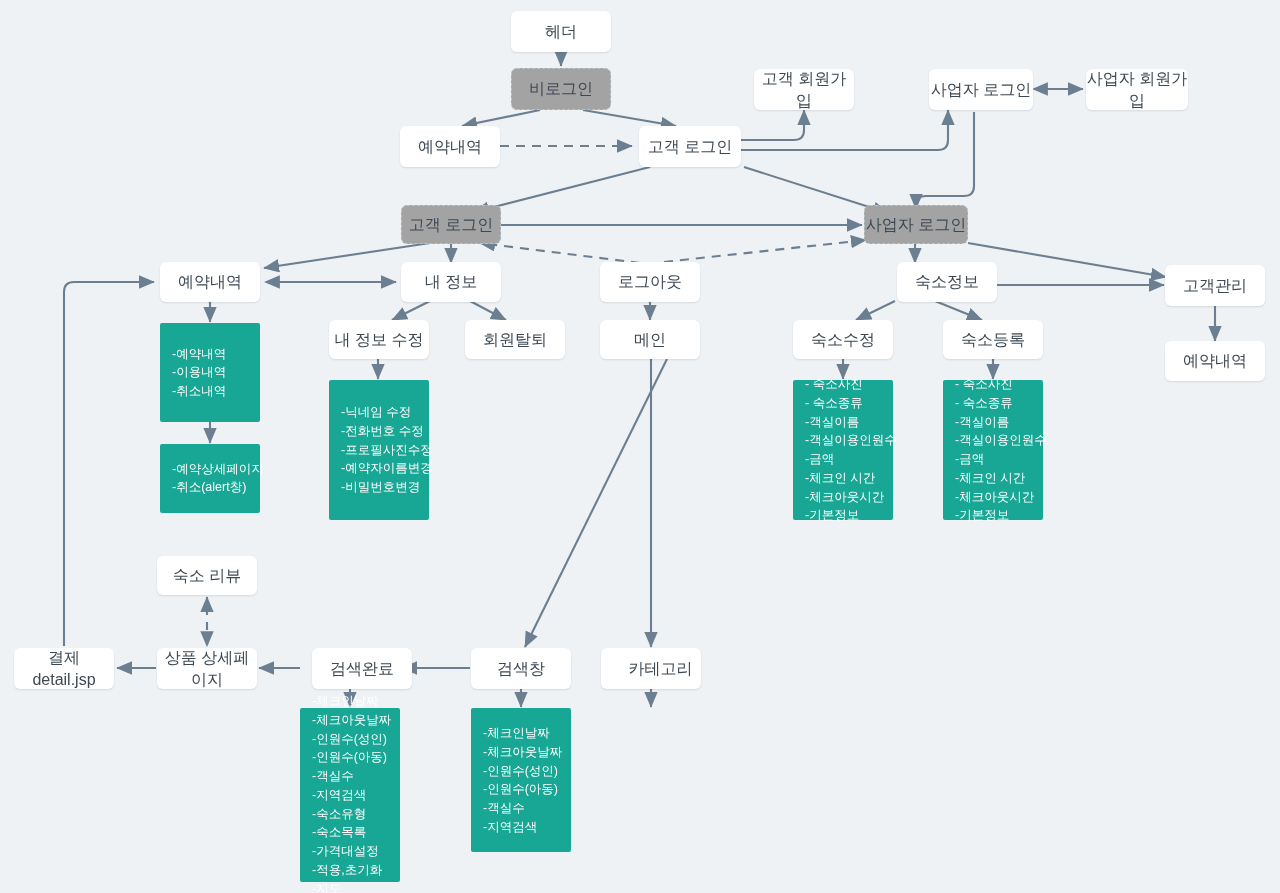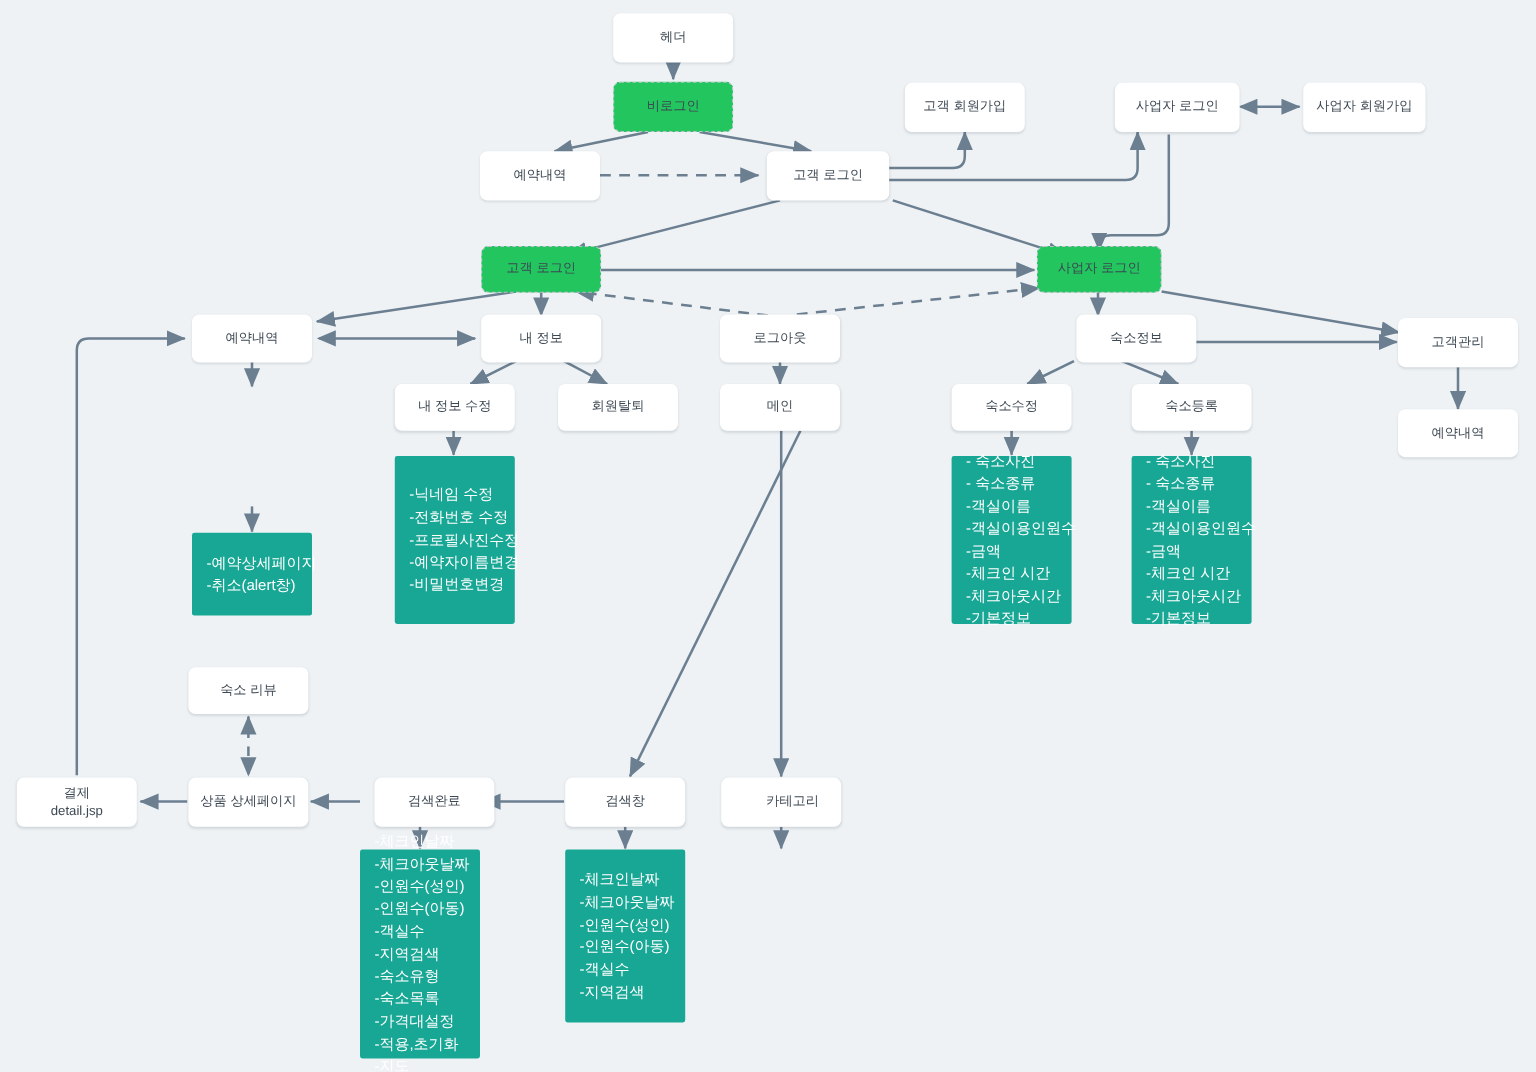--- a/index.html
+++ b/index.html
@@ -23,27 +23,27 @@
   .node{
     position:absolute;
     box-sizing:border-box;
     background:#ffffff;
     border-radius:6px;
     display:flex;
     align-items:center;
     justify-content:center;
     text-align:center;
     color:#3d4853;
-    font-size:11px;
+    font-size:16px;
     line-height:1.35;
     box-shadow:0 1px 2px rgba(40,55,70,.13);
     z-index:2;
   }
   .node.dashed{
-    background:#22c55e;
+    background:#a3a3a3;
     border:1px dashed #b9c3cc;
     box-shadow:none;
   }
   .node.teal{
     background:#17a794;
     color:#ffffff;
     border-radius:2px;
     box-shadow:none;
     display:block;
     padding:0;
@@ -259,20 +259,25 @@
     </div>
 
   <div class="node" style="left:471px;top:648px;width:100px;height:41px;">
       <span>검색창</span>
     </div>
 
   <div class="node" style="left:601px;top:648px;width:100px;height:41px;padding-left:19px;">
       <span>카테고리</span>
     </div>
 
+  <div class="node teal" style="left:160px;top:323px;width:100px;height:99px;">
+      <span class="tlist">-예약내역
+-이용내역
+-취소내역</span>
+    </div>
 
   <div class="node teal" style="left:160px;top:444px;width:100px;height:69px;">
       <span class="tlist">-예약상세페이지
 -취소(alert창)</span>
     </div>
 
   <div class="node teal" style="left:329px;top:380px;width:100px;height:140px;">
       <span class="tlist">-닉네임 수정
 -전화번호 수정
 -프로필사진수정

